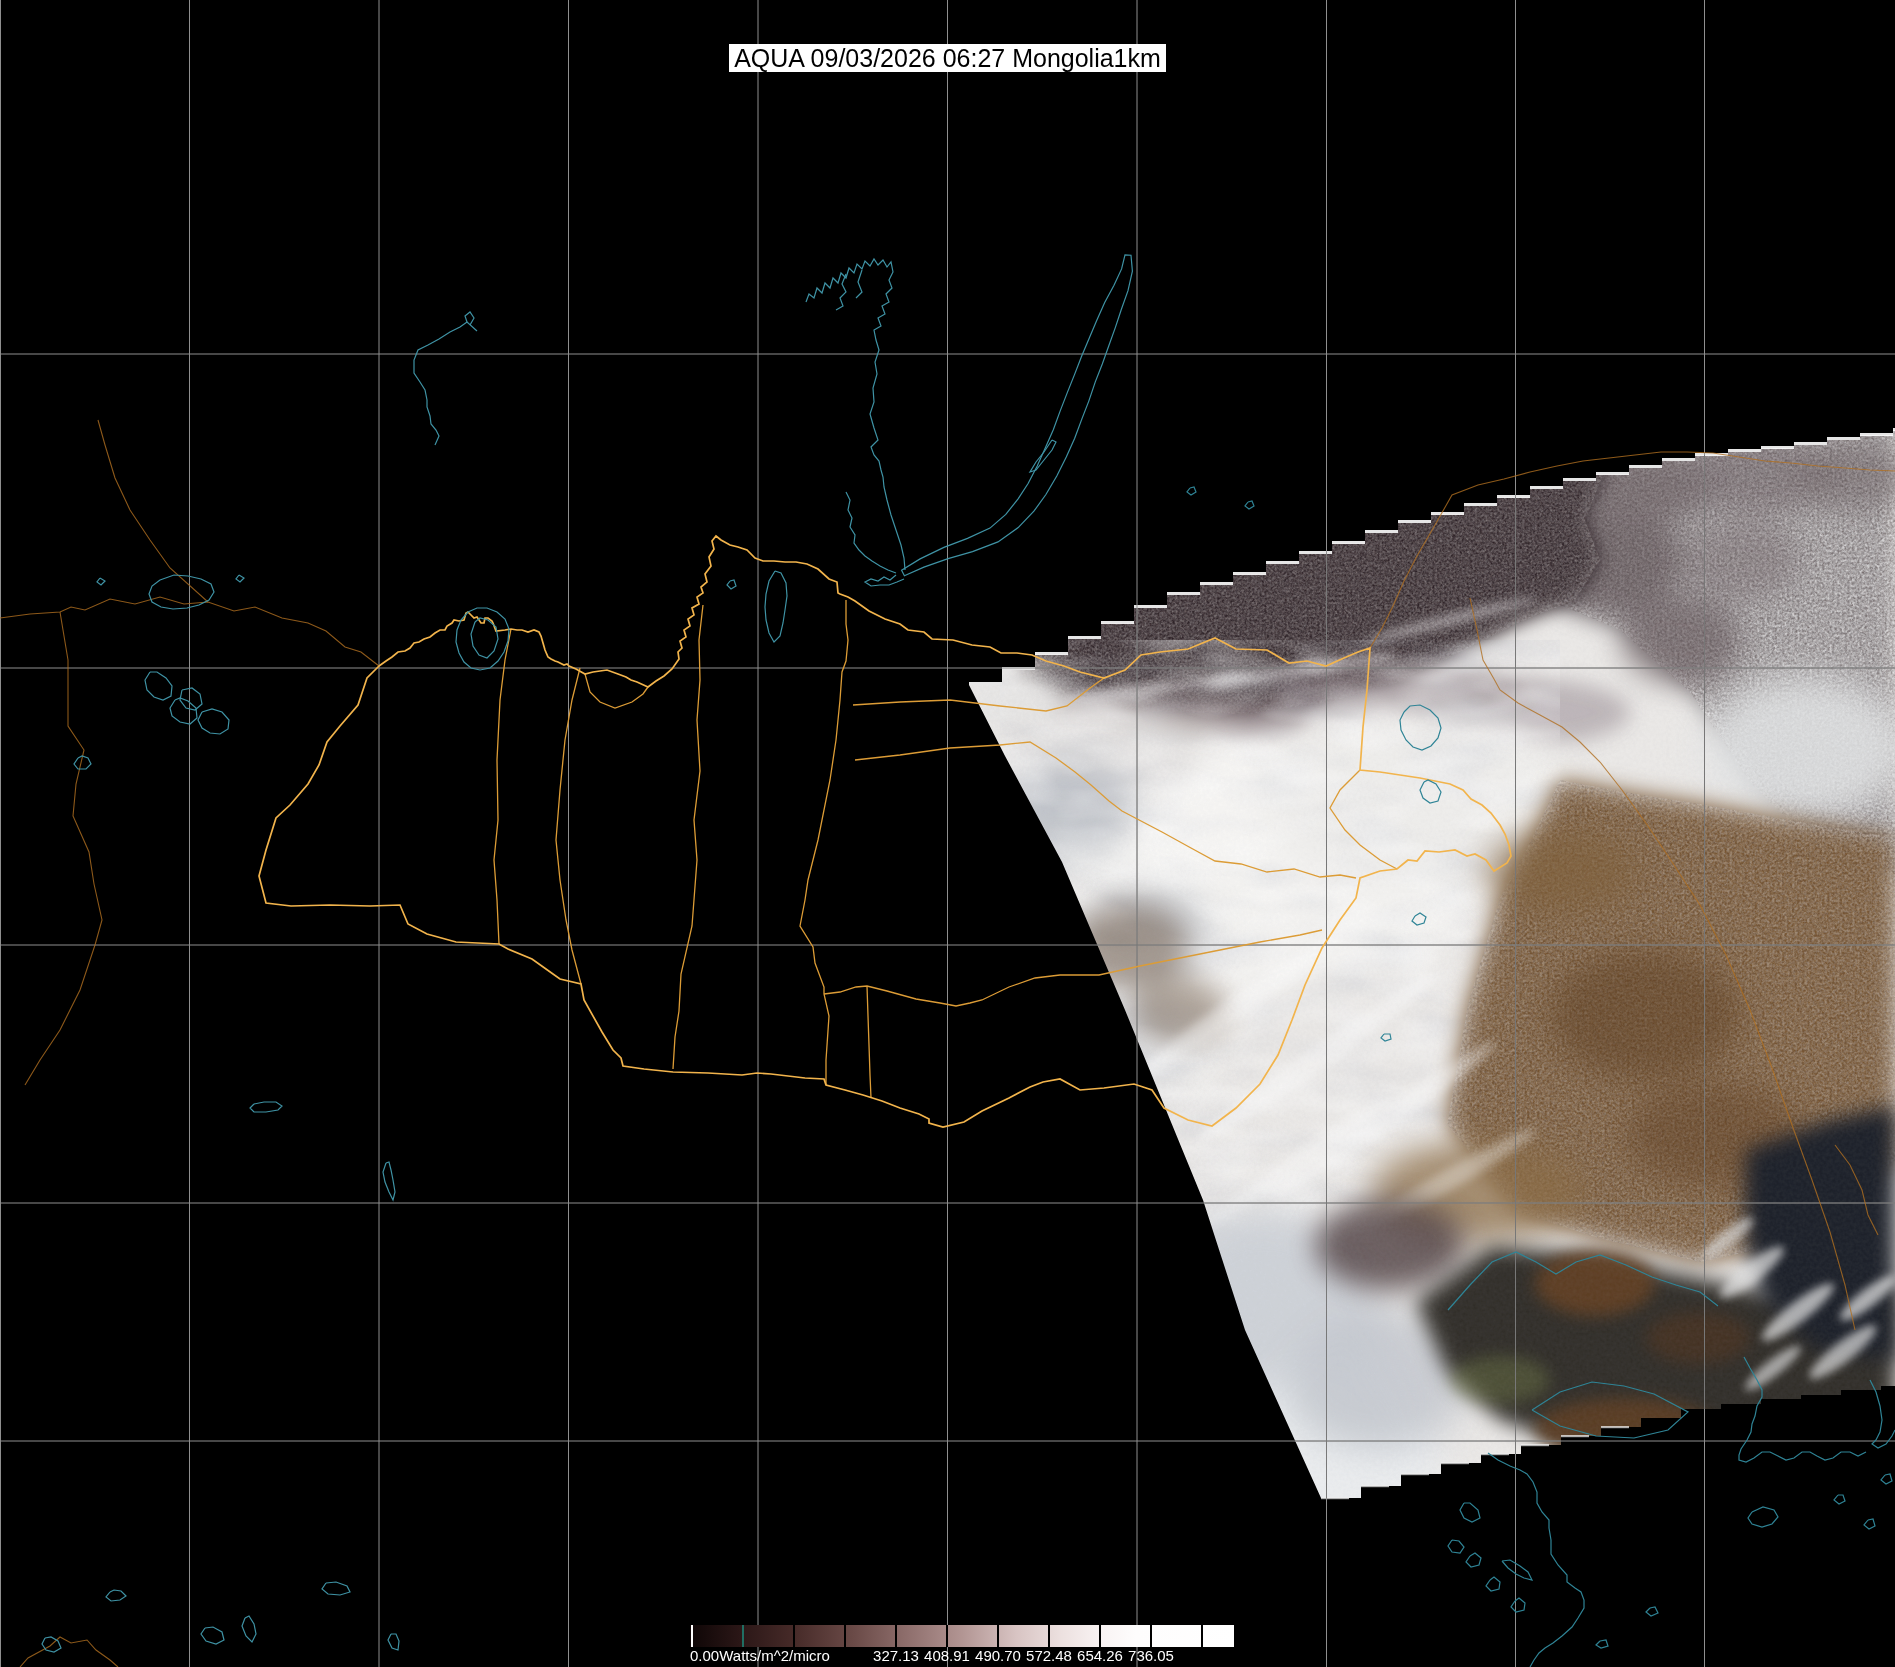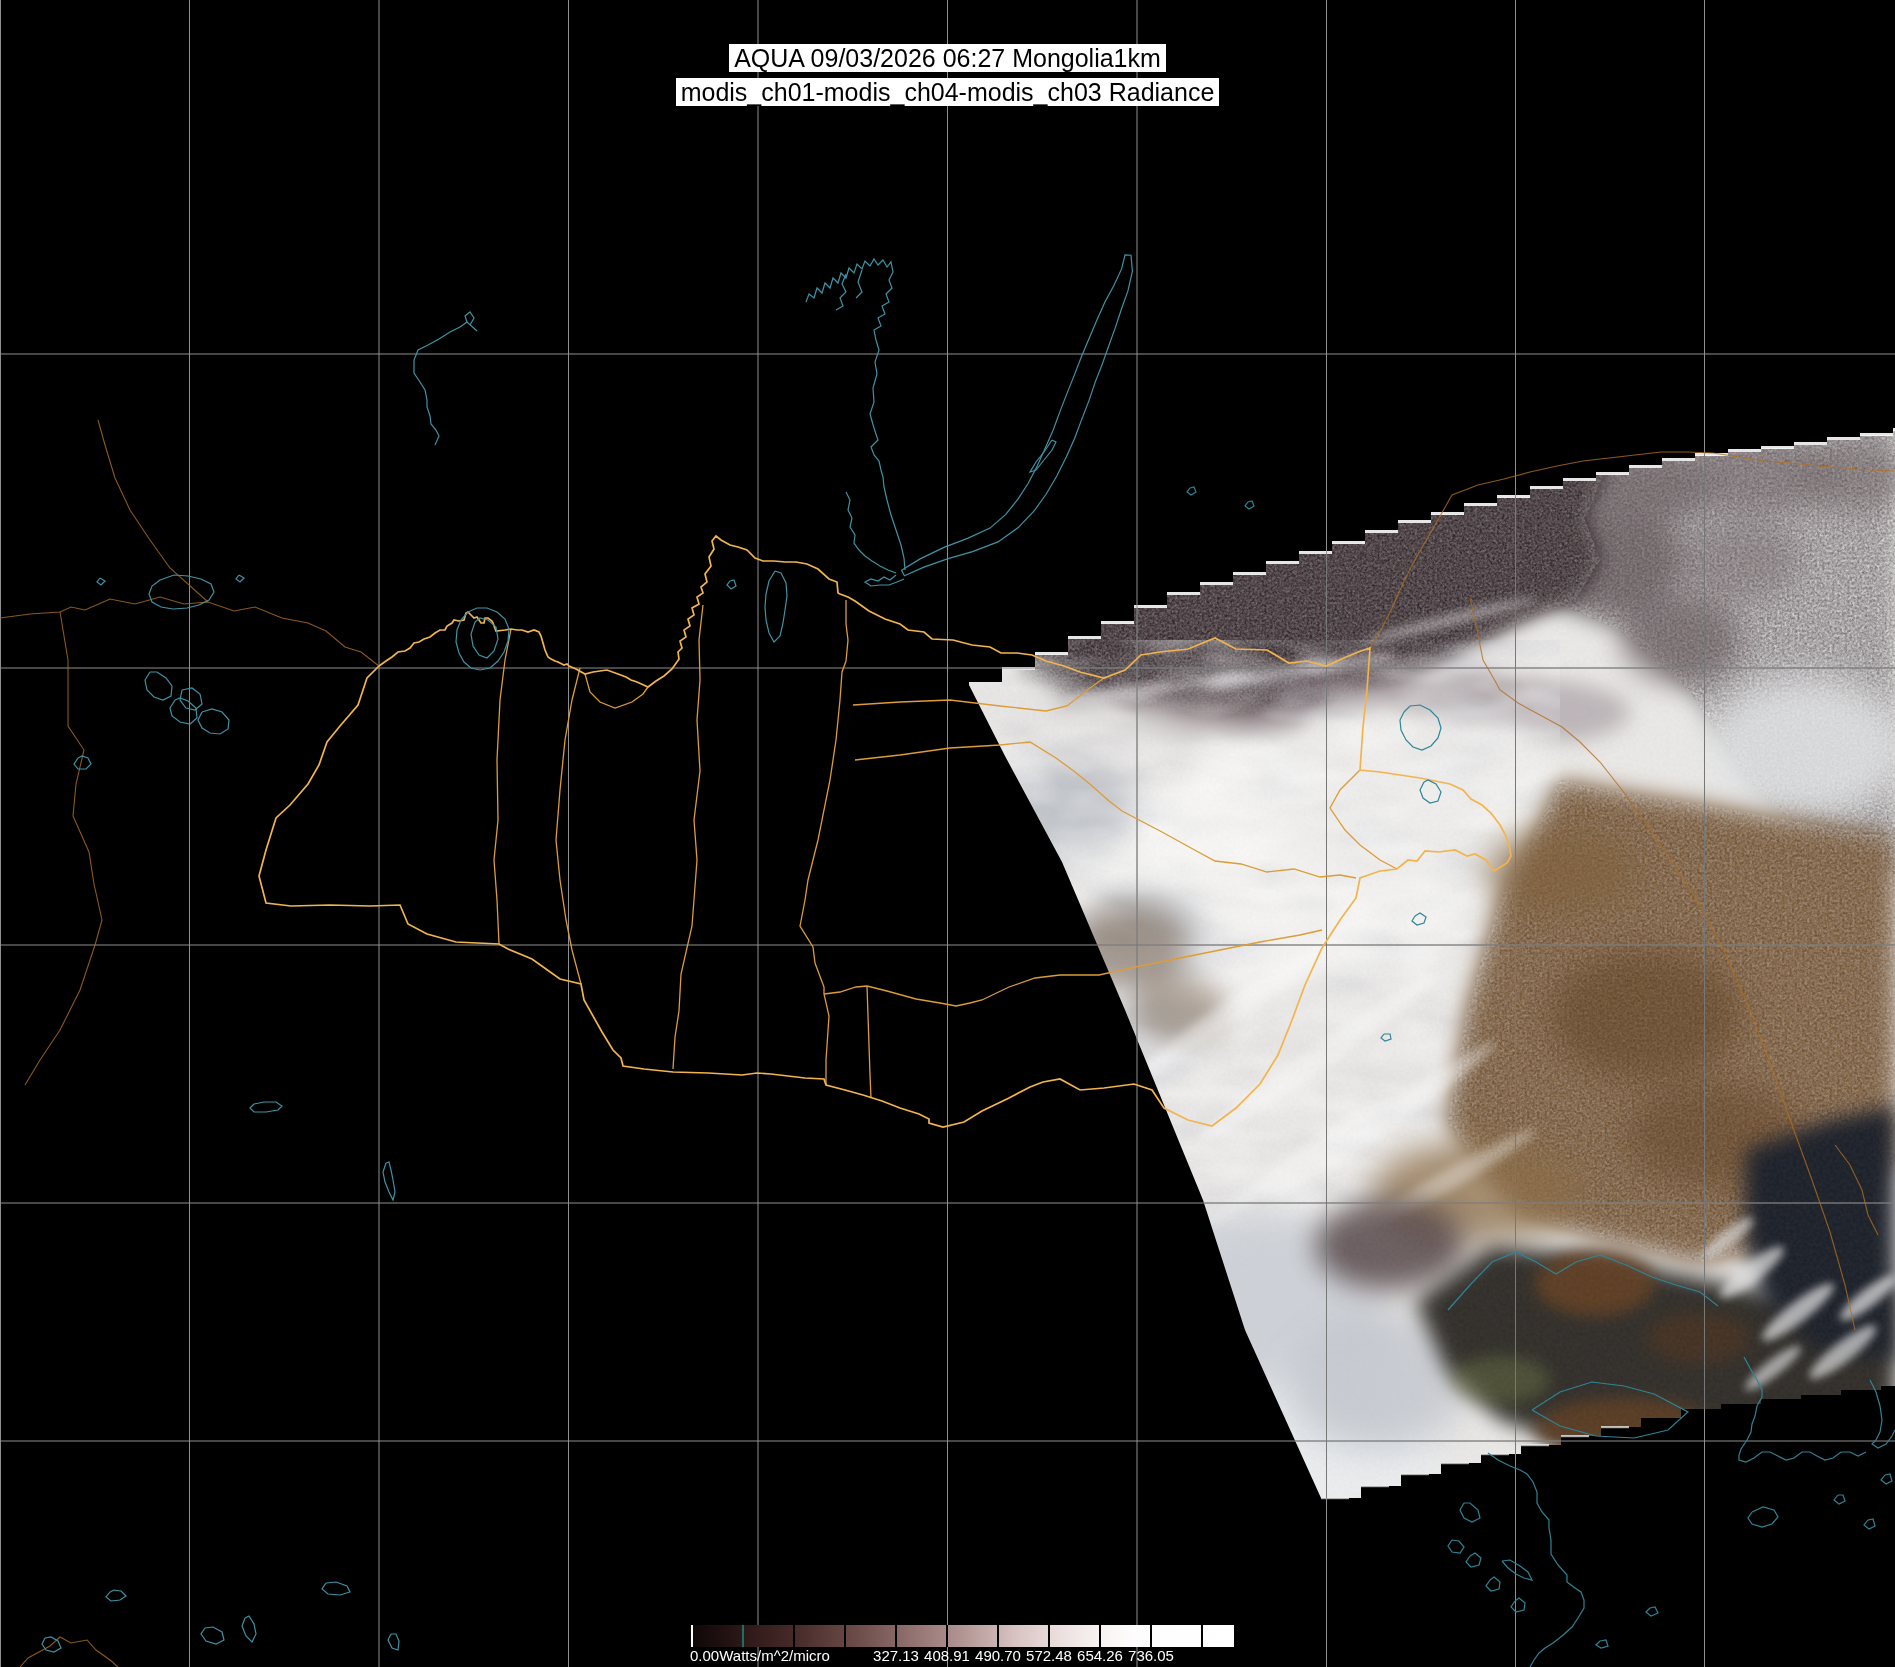--- a/index.html
+++ b/index.html
@@ -340,14 +340,14 @@
 <text x="896" y="1661" text-anchor="middle">327.13</text>
 <text x="947" y="1661" text-anchor="middle">408.91</text>
 <text x="998" y="1661" text-anchor="middle">490.70</text>
 <text x="1049" y="1661" text-anchor="middle">572.48</text>
 <text x="1100" y="1661" text-anchor="middle">654.26</text>
 <text x="1151" y="1661" text-anchor="middle">736.05</text>
 </g>
 
 </svg>
 <div class="title"><span>AQUA 09/03/2026 06:27 Mongolia1km</span><br>
-<span>modis_ch01-modis_ch04-modis_ch03 Radiance</span></div>
 </div>
+</div>
 
 </body></html>

